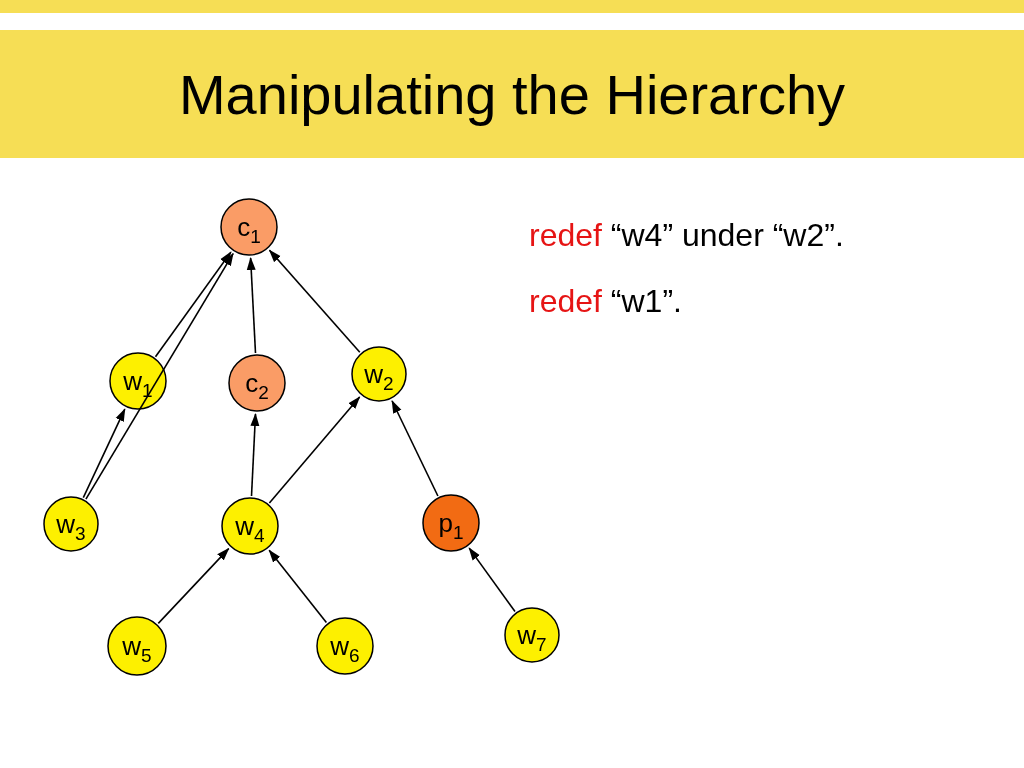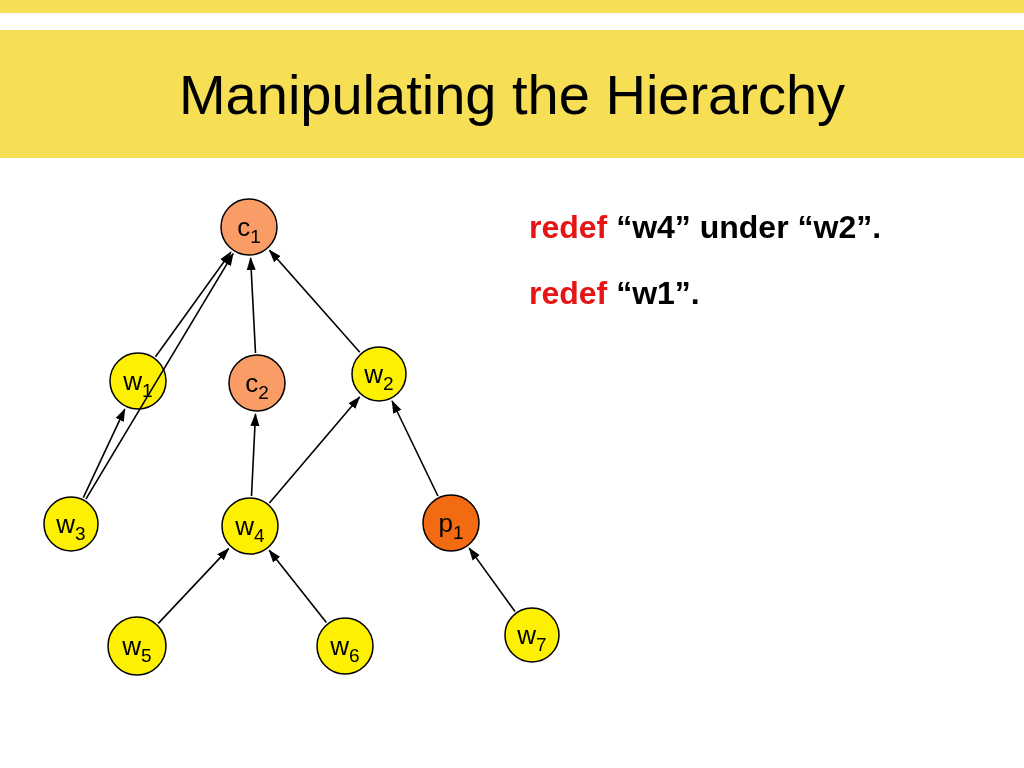--- a/index.html
+++ b/index.html
@@ -17,22 +17,22 @@
     display:flex;align-items:center;justify-content:center;
   }
   .banner h1{
     margin:0;font-size:56px;font-weight:400;color:#000;
     letter-spacing:0px;white-space:nowrap;
   }
   #diagram{
     position:absolute;left:0;top:0;width:1024px;height:768px;
   }
   .commands{
-    position:absolute;left:529px;top:211px;
-    font-weight:700;color:#000;
+    position:absolute;left:529px;top:219px;
+    font-weight:400;color:#000;
   }
   .commands p{
     margin:0;font-size:32px;line-height:32px;white-space:nowrap;
   }
   .commands p + p{margin-top:34px;}
   .kw{color:var(--keyword-red,#E61414);}
 </style>
 </head>
 <body>
 

